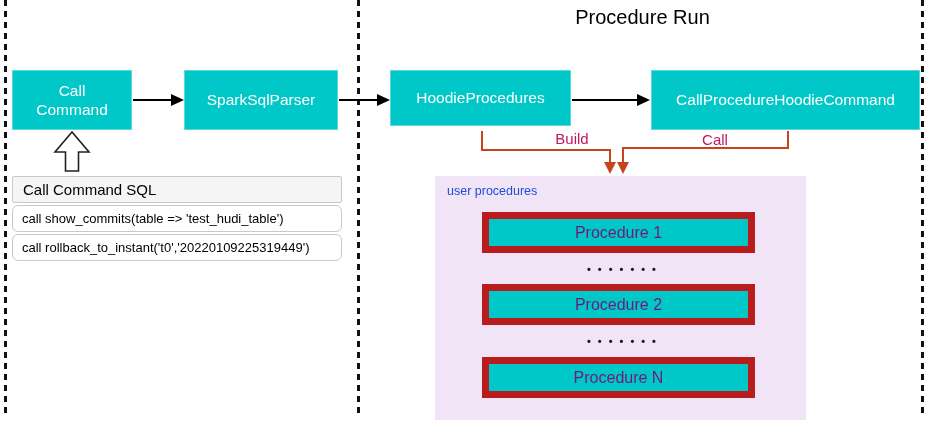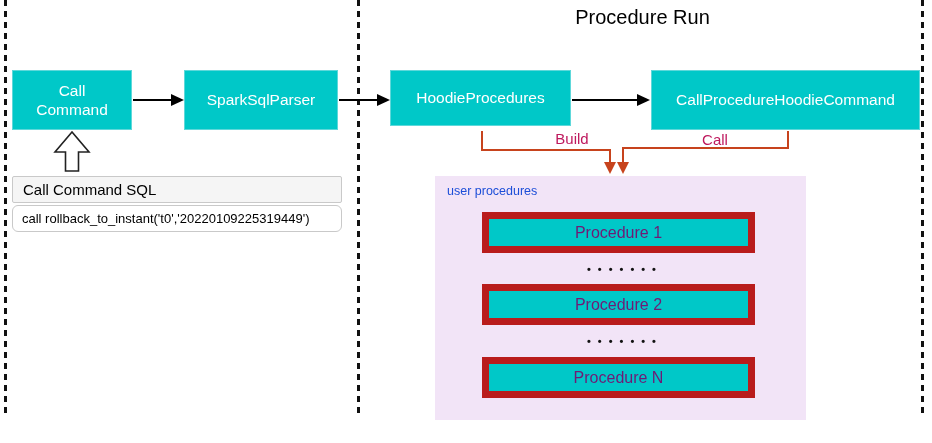--- a/index.html
+++ b/index.html
@@ -100,20 +100,21 @@
       <path d="M788,131 L788,148 L623,148 L623,163" fill="none" stroke="#C7431D" stroke-width="2"></path>
       <polygon points="617,162 629,162 623,174" fill="#C7431D"></polygon>
     </g>
   </svg>
 
   <div class="edge-label" style="left:542px;top:130px;width:60px">Build</div>
   <div class="edge-label" style="left:685px;top:131px;width:60px">Call</div>
 
   <div class="sql-table">
     <div class="sql-header">Call Command SQL</div>
+    <div class="sql-row">call show_commits(table =&gt; 'test_hudi_table')</div>
     <div class="sql-row">call rollback_to_instant('t0','20220109225319449')</div>
   </div>
 
   <div class="panel">
     <div class="panel-label">user procedures</div>
     <div class="proc" style="top:36px">Procedure 1</div>
     <div class="dots" style="top:86px">•••••••</div>
     <div class="proc" style="top:108px">Procedure 2</div>
     <div class="dots" style="top:158px">•••••••</div>
     <div class="proc" style="top:181px">Procedure N</div>

